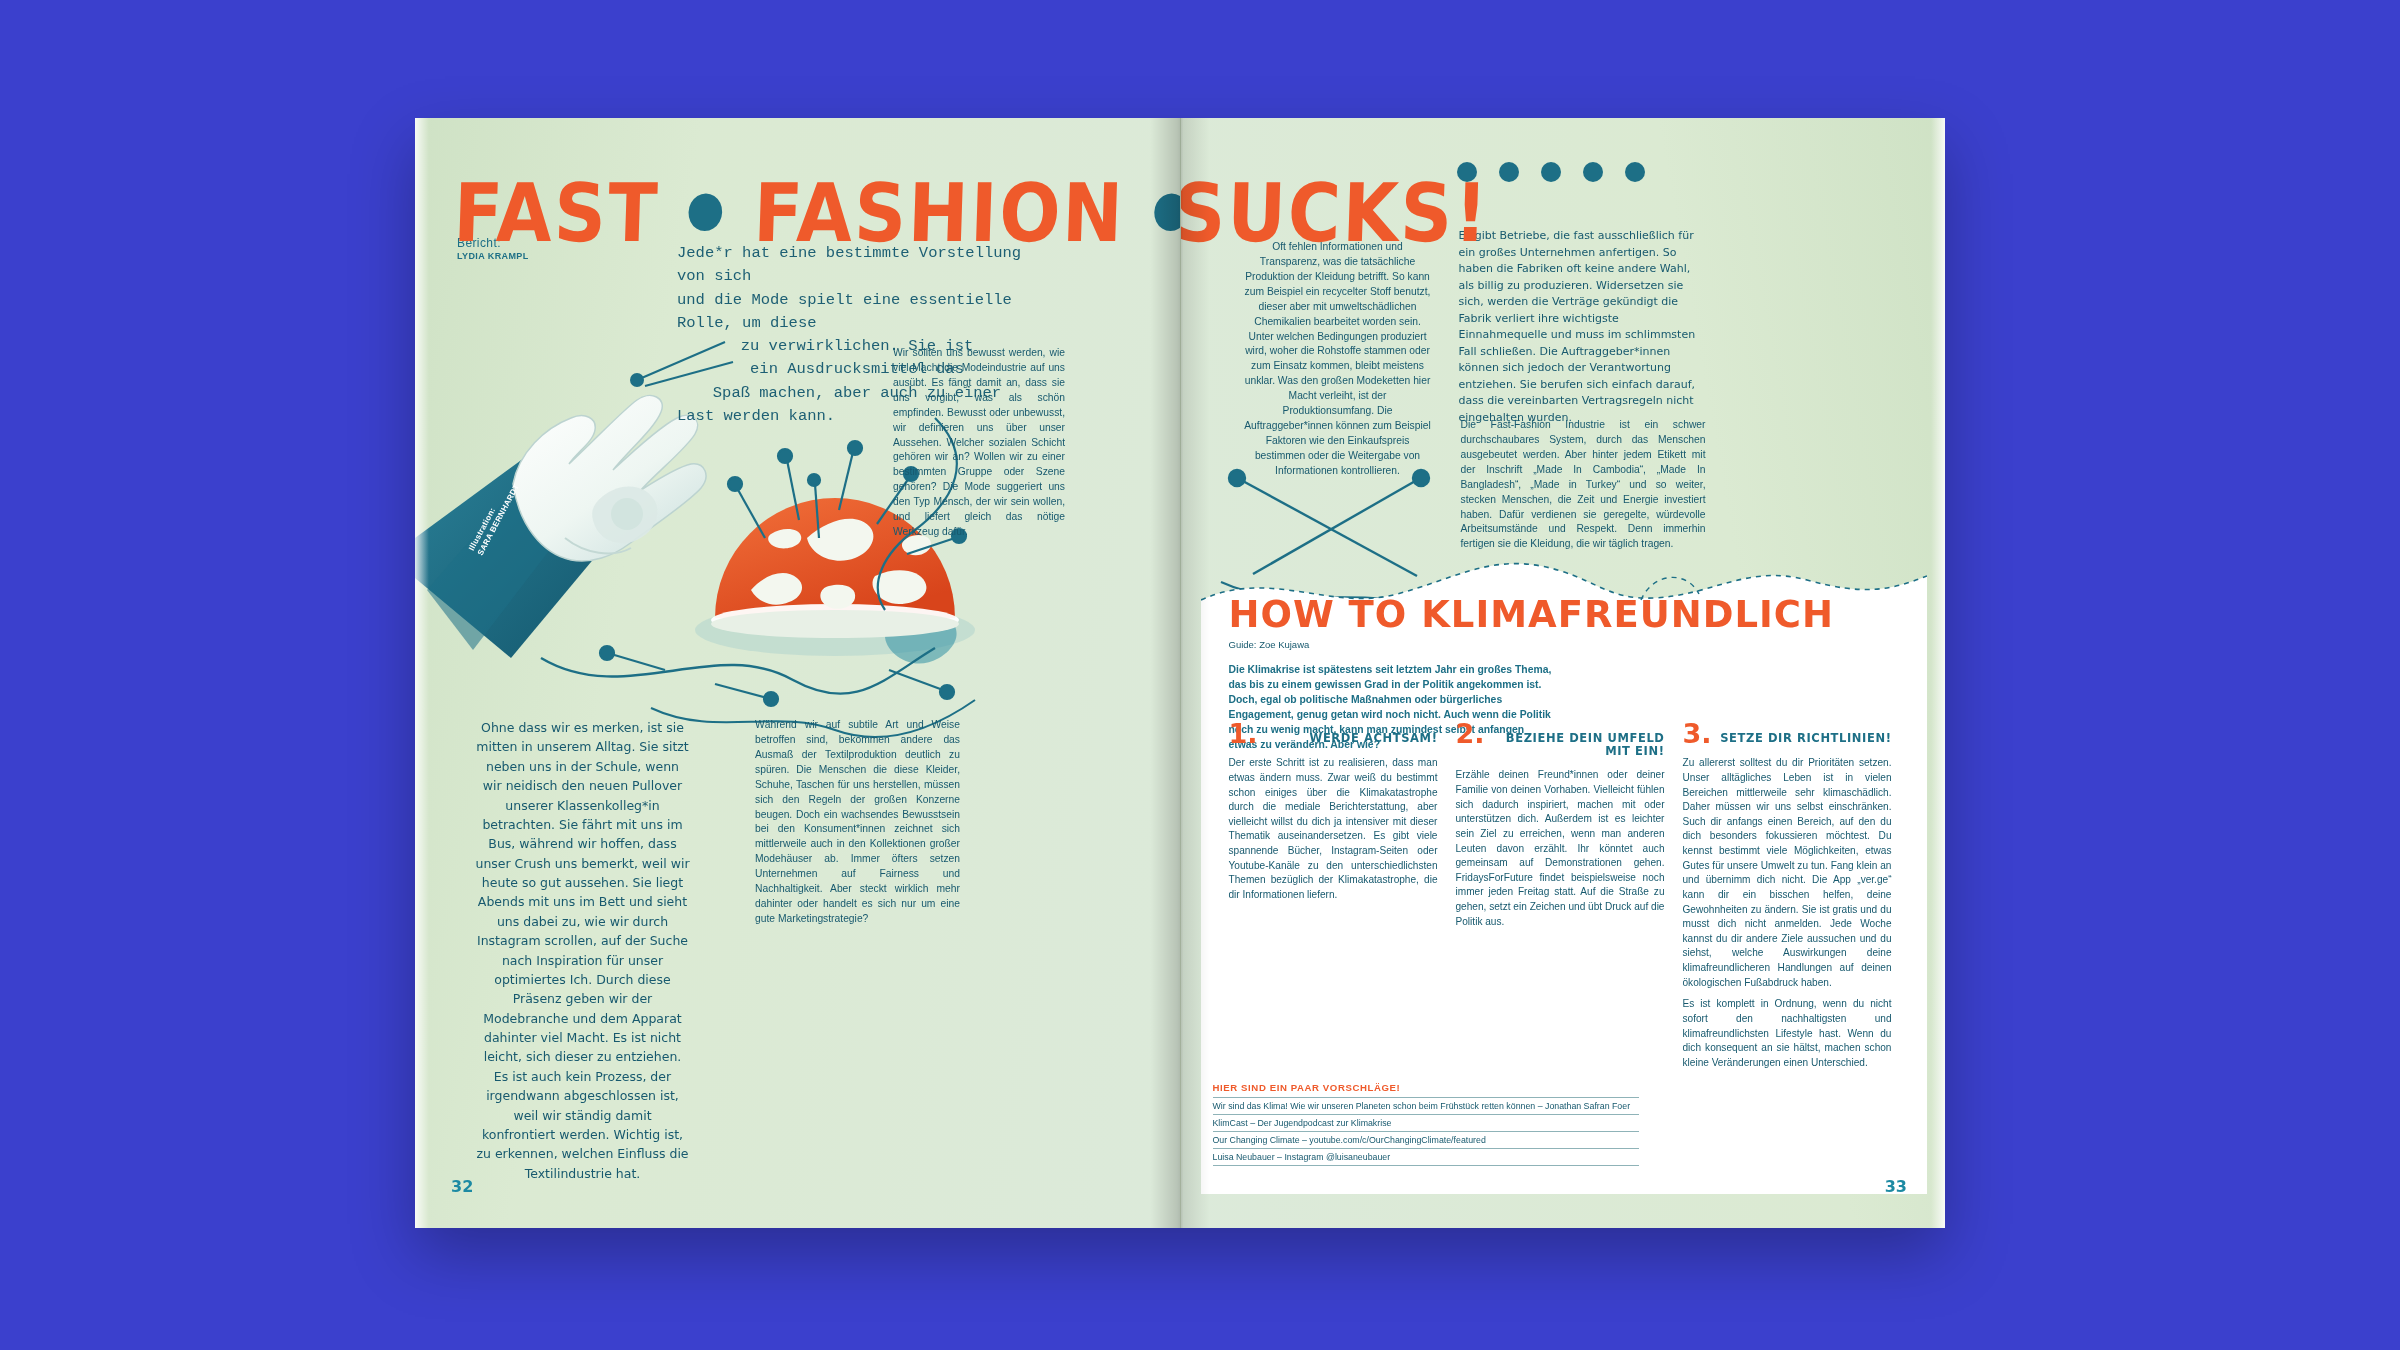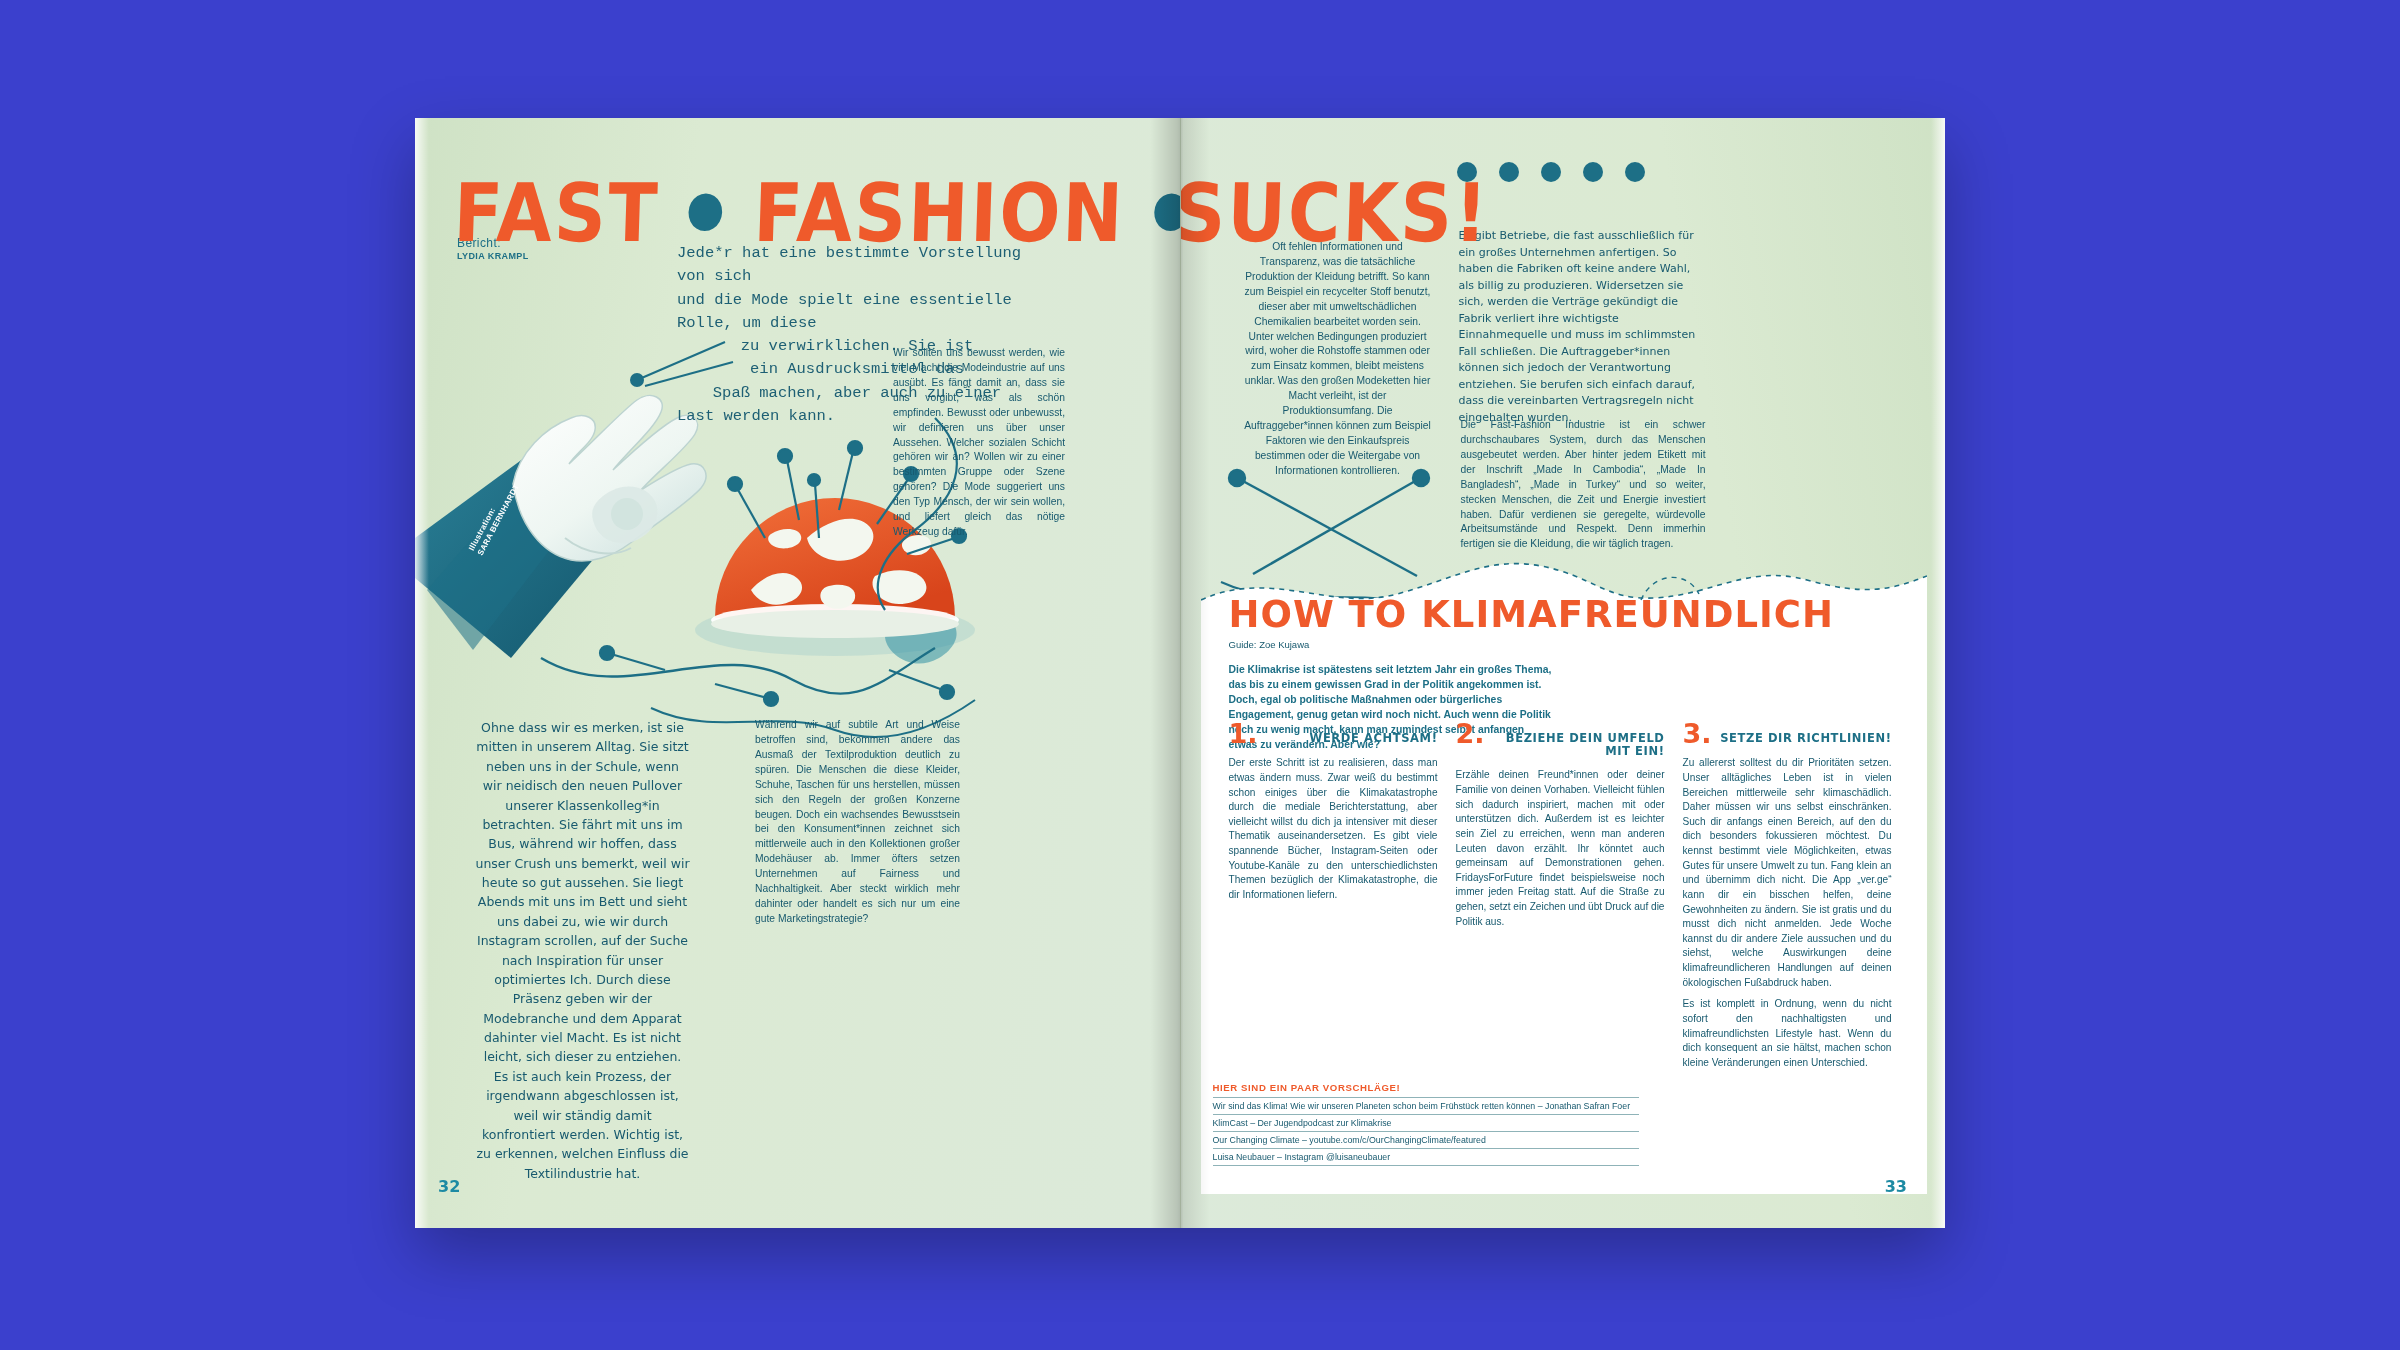--- a/index.html
+++ b/index.html
@@ -174,21 +174,21 @@
   
   .folio {
     position: absolute;
     bottom: 32px;
     font-family: "DejaVu Sans", sans-serif;
     font-size: 16px;
     color: #1d8aa3;
     font-weight: bold;
     z-index: 25;
   }
-  .folio.l { left: 23px; }
+  .folio.l { left: 36px; }
   .folio.r { right: 38px; margin-top: 43px; }
 
   
   .illus {
     position: absolute;
     left: 0; top: 120px;
     width: 765px; height: 560px;
     z-index: 10;
     pointer-events: none;
   }

